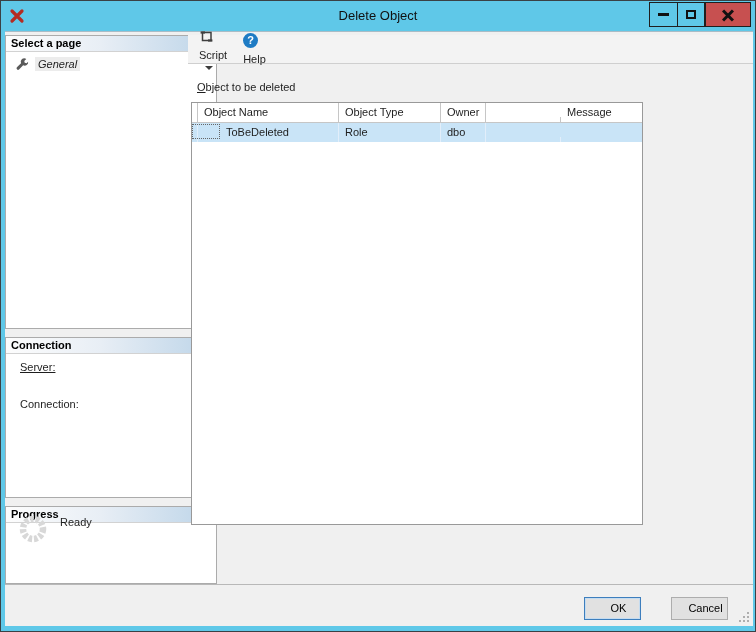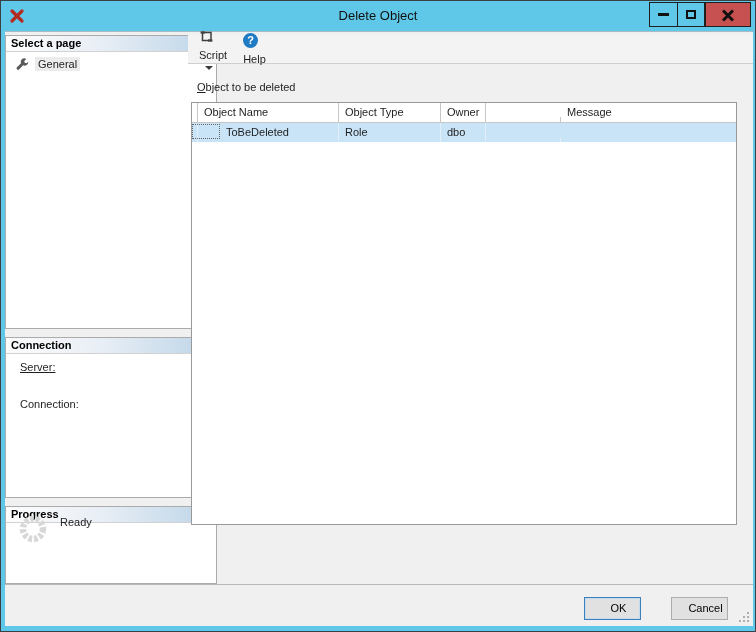--- a/index.html
+++ b/index.html
@@ -34,21 +34,21 @@
   
   .sectionbox { position:absolute; left:0; width:212px; background:#fff; border:1px solid #ababab; }
   .box-pages    { top:3px;   height:294px; }
   .box-conn     { top:305px; height:161px; }
   .box-progress { top:474px; height:78px; }
   .section-header {
     height:16px; line-height:15px; font-weight:bold; padding-left:5px; color:#000;
     background: linear-gradient(to right, #fdfdfd 0%, #e8eef5 45%, #bcd4e8 100%);
     border-bottom:1px solid #d2d2d2;
   }
-  .page-item { display:flex; align-items:center; gap:6px; margin:3px 0 0 9px; height:17px; cursor:default; }
+  .page-item { display:flex; align-items:center; gap:6px; margin:3px 0 0 9px; height:17px; cursor:default;font-style:italic; }
   .page-item-label { background:#ececec; padding:1px 3px; }
   .conn-label { position:absolute; left:14px; }
   .lbl-server { top:23px;text-decoration:underline; }
   .lbl-connection { top:60px; }
   .link-row { position:absolute; left:10px; top:92px; display:flex; align-items:center; gap:5px; }
   .link { color:#2525CD; text-decoration:underline; cursor:pointer; }
   .progress-row { position:absolute; left:12px; top:7px; display:flex; align-items:flex-start; gap:12px; }
   .progress-row .ready { margin-top:2px; }
 
   
@@ -60,21 +60,21 @@
   .tb-btn { display:flex; align-items:flex-start; gap:5px; padding:3px 4px; cursor:default;flex-direction:column; }
   .dd-arrow { width:0; height:0; border-left:4px solid transparent; border-right:4px solid transparent; border-top:4px solid #3c3c3c; margin-left:6px; }
   .help-circle {
     width:15px; height:15px; border-radius:50%; background:#1E7BC4;
     color:#fff; font-weight:bold; font-size:11px; text-align:center; line-height:15px; display:block;
   }
 
   
   .grid-label { position:absolute; left:192px; top:49px; }
   .grid-label .mn { text-decoration:underline; }
-  .grid { position:absolute; left:186px; top:70px; width:546px; height:423px; background:#fff; border:1px solid #999; }
+  .grid { position:absolute; left:186px; top:70px; width:452px; height:423px; background:#fff; border:1px solid #999; }
   .grid-header { display:flex; height:20px; border-bottom:1px solid #c6c6c6; background:#fff; }
   .gh-cell { line-height:19px; padding-left:6px; border-right:1px solid #c6c6c6; overflow:hidden; white-space:nowrap; }
   .grid-row { display:flex; height:19px; background:#C9E4F7; position:relative; }
   .gr-cell { line-height:19px; padding-left:6px; border-right:1px solid #e2eefa; overflow:hidden; white-space:nowrap; }
   .c-rowhead { width:6px; padding-left:0; }
   .c-name  { width:141px; }
   .c-type  { width:102px; }
   .c-owner { width:45px; }
   .c-status{ width:75px;margin-top:14px; }
   .c-msg   { flex:1; border-right:none; }

